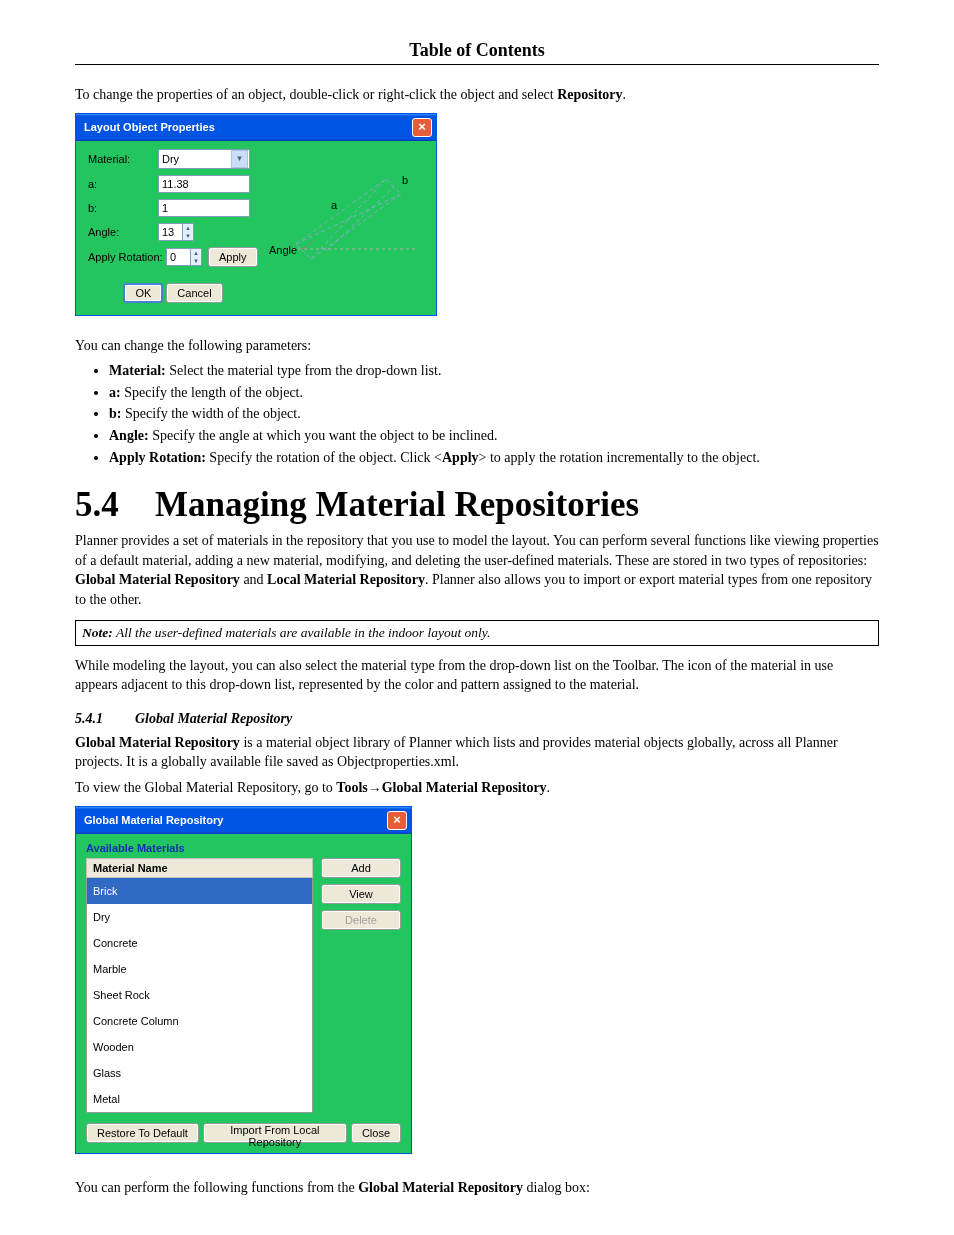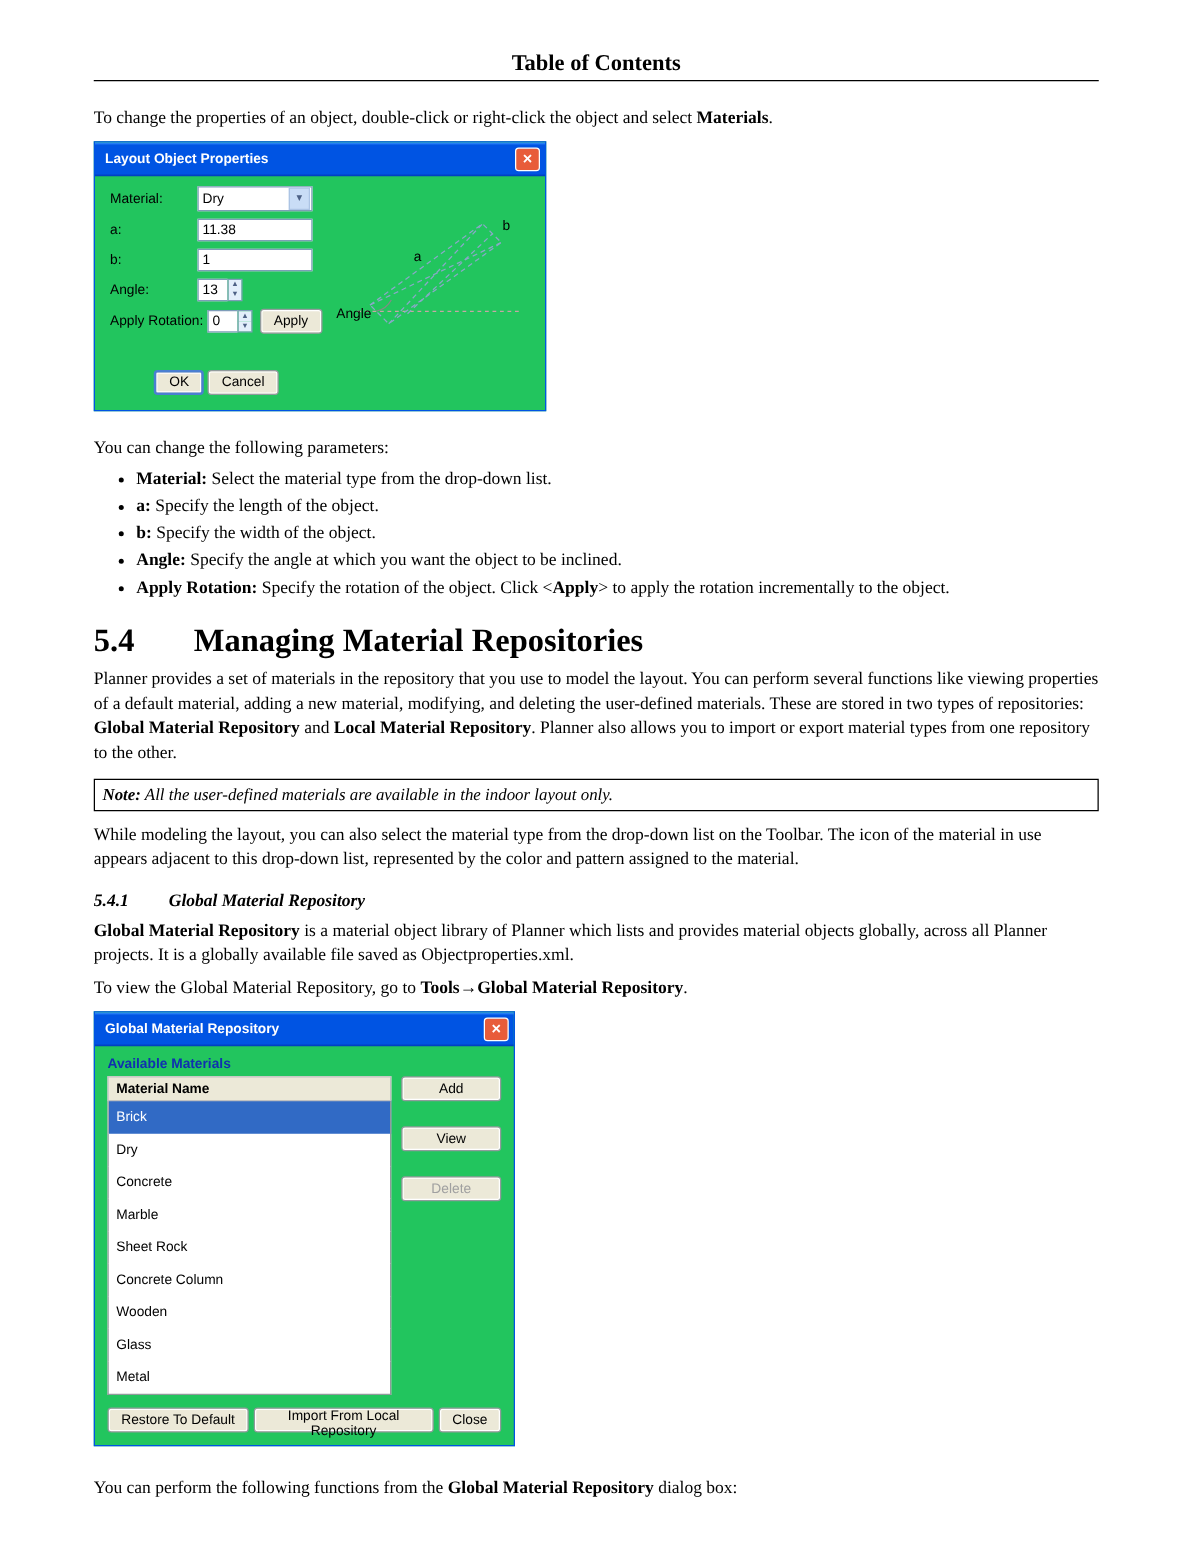--- a/index.html
+++ b/index.html
@@ -81,29 +81,29 @@
   .spin-btns div {
     height:8px; background:#e3effb; font-size:6px; text-align:center;
     line-height:8px; color:#4d6185;
   }
   .win-btn {
     border:1px solid #919b9c; background:#ece9d8; height:20px;
     font-size:11px; padding:0 10px; border-radius:3px;
     box-shadow: inset 0 0 0 1px #fff;
   }
   .win-btn.primary { border:2px solid #4a7fd1; }
-  .ok-cancel { text-align:center; margin-top:29px; }
+  .ok-cancel { text-align:center; margin-top:16px; }
   .diagram {
     flex:1; position:relative; margin-left:8px; font-size:11px;
   }
 
   ul.bullets { margin:4px 0 12px 0; padding-left:34px; }
   ul.bullets li { margin:2px 0; line-height:1.4; }
 
-  h2.sec { font-family:"Palatino Linotype",serif; font-size:26px; font-weight:bold; margin:18px 0 6px 0; }
+  h2.sec { font-family:"Palatino Linotype",serif; font-size:35px; font-weight:bold; margin:18px 0 6px 0; }
   h2.sec .num { display:inline-block; width:80px; }
   h3.subsec { font-family:"Palatino Linotype",serif; font-style:italic; font-size:14px; font-weight:bold; margin:16px 0 4px 0; }
   h3.subsec .num { display:inline-block; width:60px; }
 
   .note-box { border:1px solid #000; padding:4px 6px; margin:10px 0; font-style:italic; font-size:13.5px; }
   .note-box .nb { font-weight:bold; }
 
   
   .dlg2 { width:335px; }
   .dlg2 .dlg-body { padding:8px 10px 10px 10px; }
@@ -112,36 +112,36 @@
   .mat-table {
     flex:1; background:#fff; border:1px solid #919b9c;
     border-collapse:collapse; font-size:11px;
   }
   .mat-table th {
     text-align:left; font-weight:bold; background:#ece9d8;
     border:1px solid #c0c0c0; padding:3px 6px; font-size:11px;
   }
   .mat-table td { padding:5px 6px; border-bottom:0; height:16px; }
   .mat-table tr.sel td { background:#316ac5; color:#fff; }
-  .side-btns { display:flex; flex-direction:column; gap:20px; width:80px; }
+  .side-btns { display:flex; flex-direction:column; gap:6px; width:80px; }
   .side-btns .win-btn { width:100%; }
   .win-btn.disabled { color:#a0a0a0; }
   .bottom-btns { display:flex; gap:4px; margin-top:10px; }
 
   .footer-area { margin-top:40px; }
   .page-num { font-style:italic; font-weight:bold; font-size:13px; border-bottom:1px solid #000; padding-bottom:2px; }
   .guide-name { text-align:right; font-style:italic; font-weight:bold; font-size:13px; margin-top:2px; }
 </style>
 </head>
 <body>
 
 <div class="toc-header">Table of Contents</div>
 
 <p>
-  <span>To change the properties of an object, double-click or right-click the object and select </span><span class="bold">Materials</span><span>.</span>
+  <span>To change the properties of an object, double-click or right-click the object and select </span><span class="bold">Repository</span><span>.</span>
 </p>
 
 <div class="dialog" style="width:360px;">
   <div class="titlebar">
     <span>Layout Object Properties</span>
     <div class="closebox">×</div>
   </div>
   <div class="dlg-body dlg1-body">
     <div class="form-col">
       <div class="form-row">

